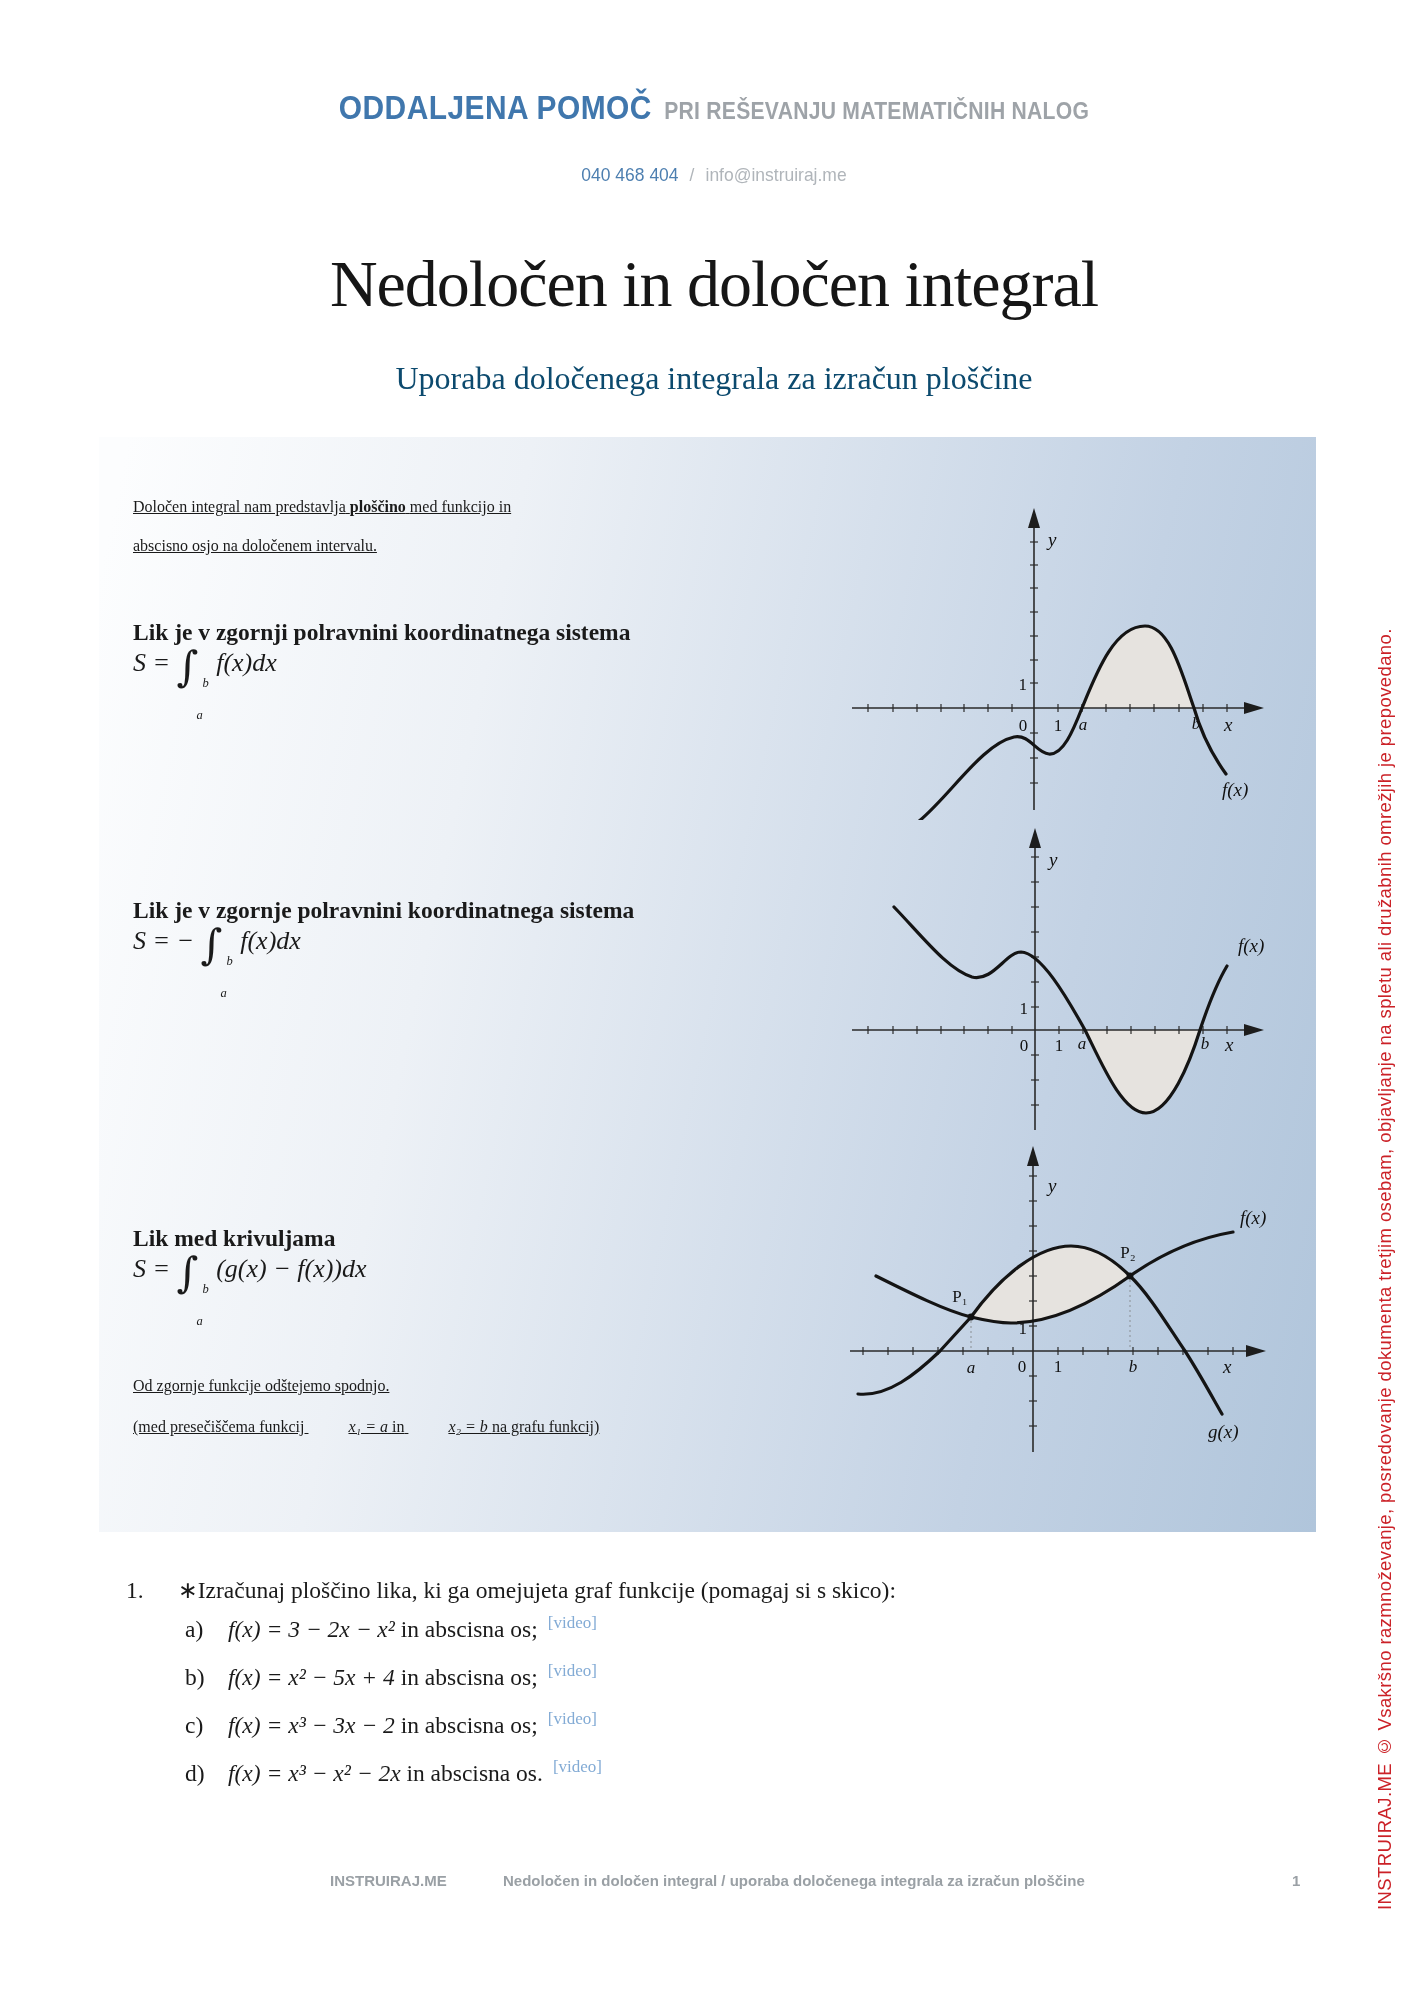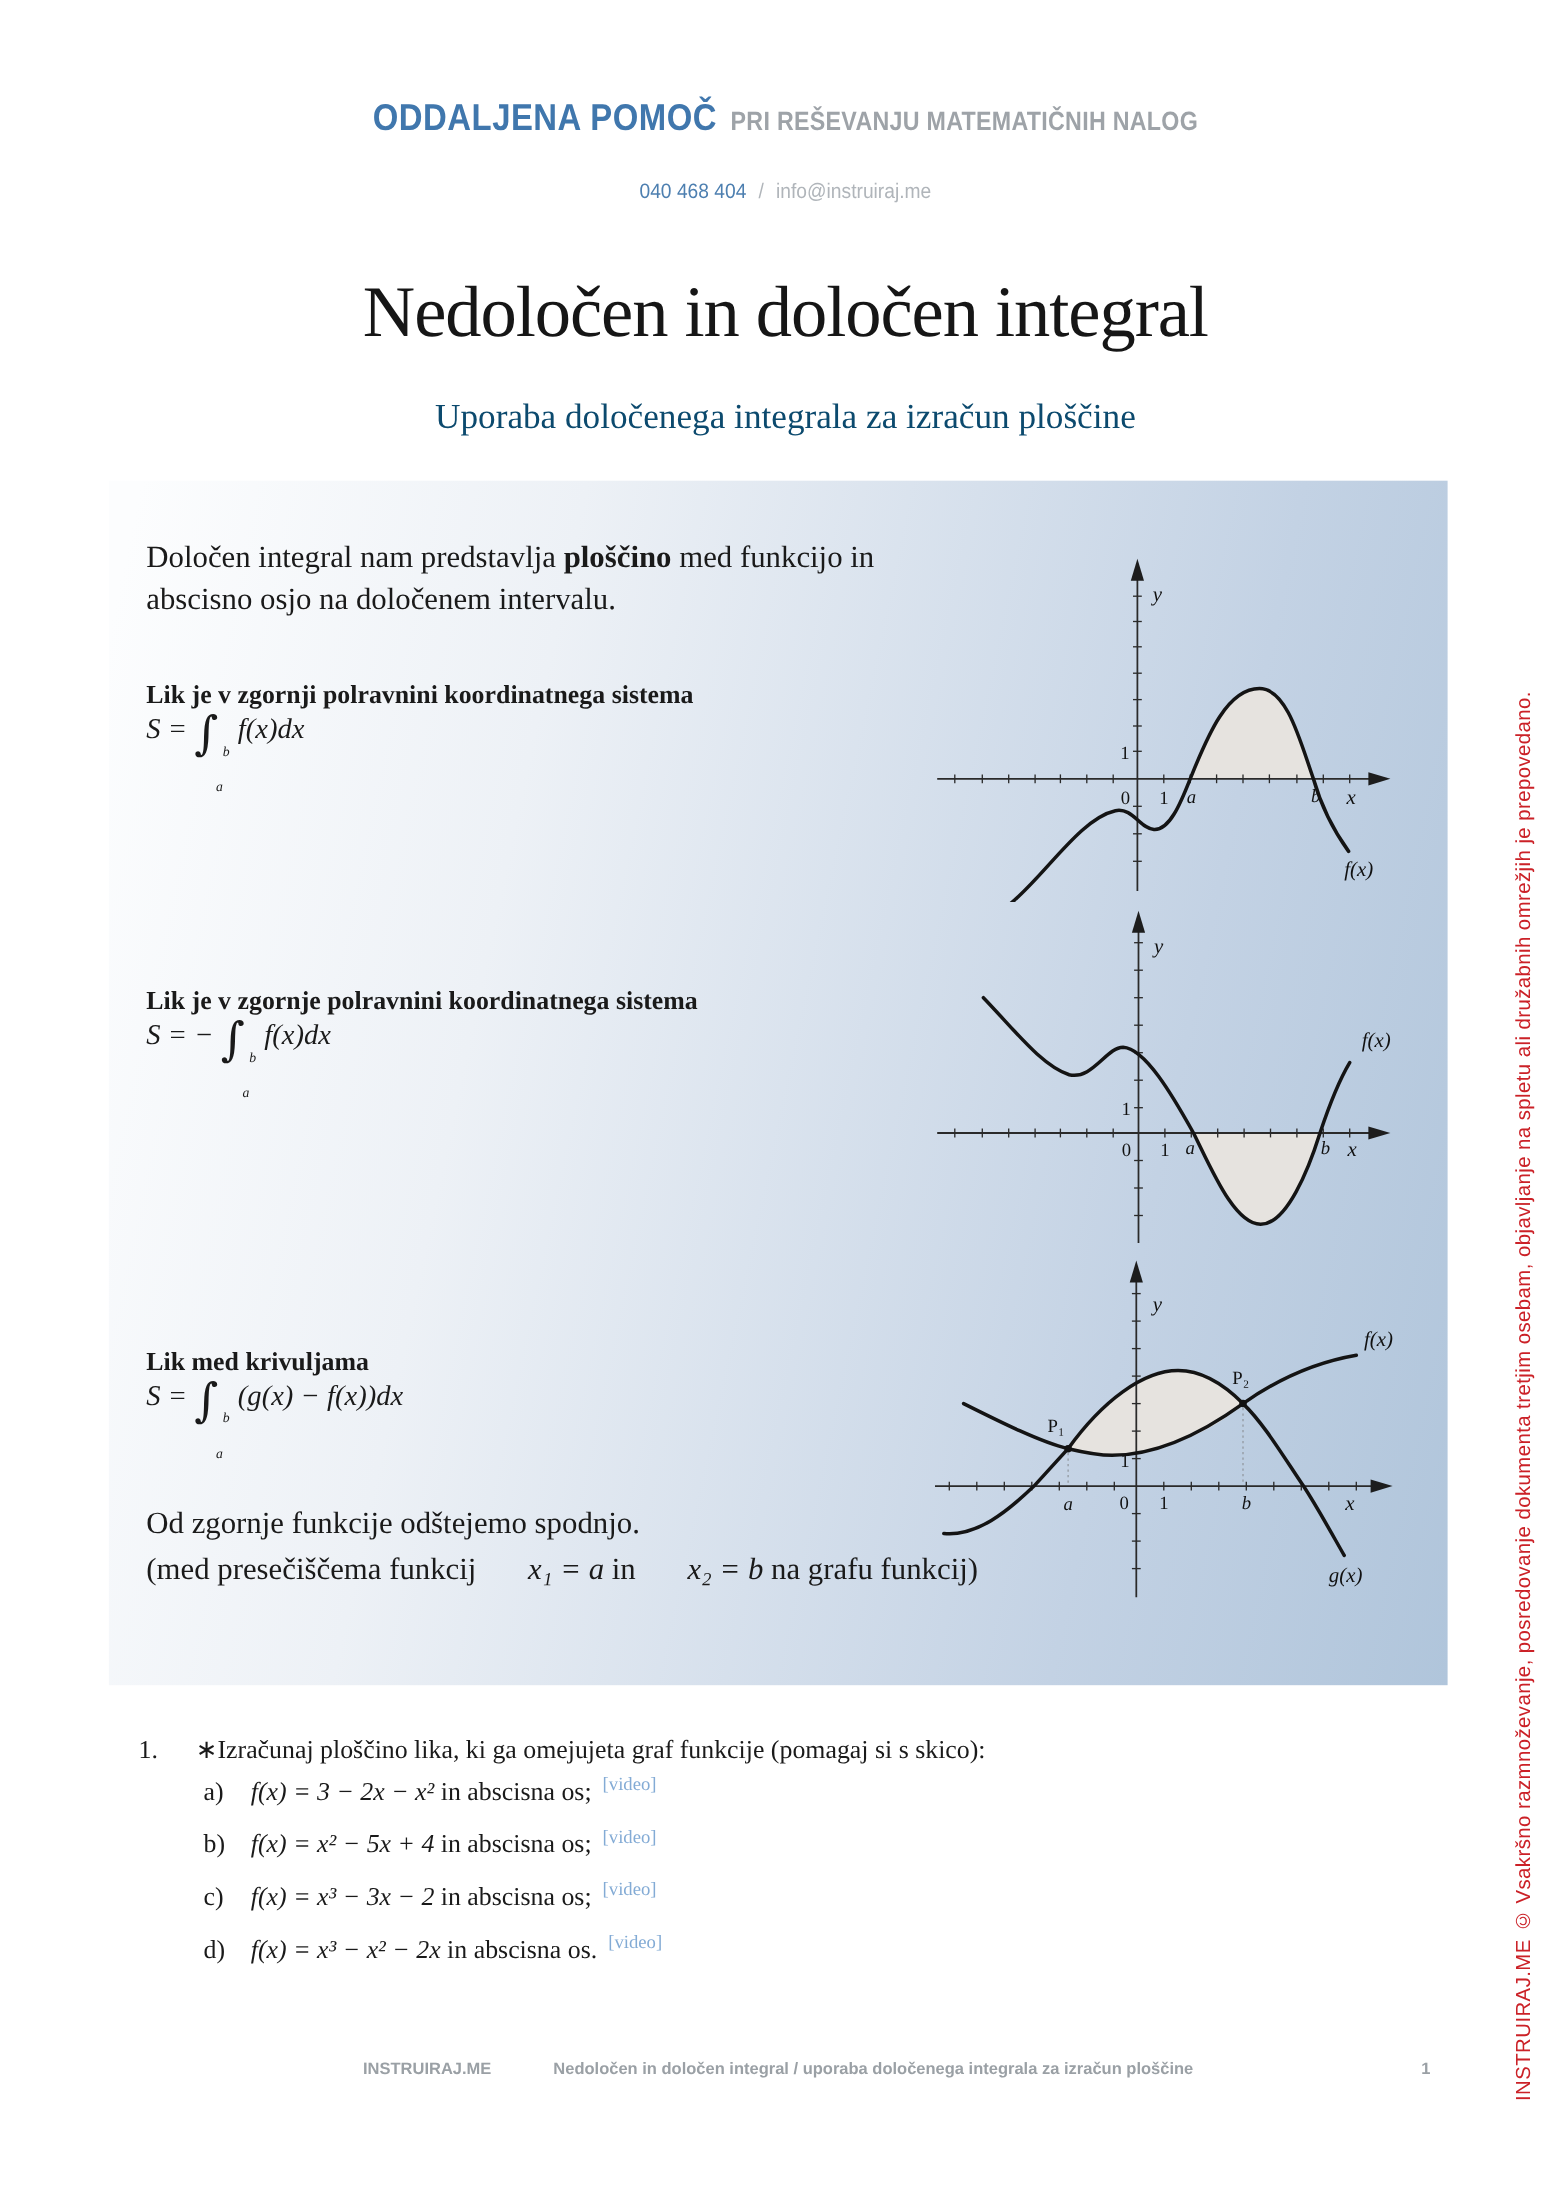--- a/index.html
+++ b/index.html
@@ -21,21 +21,21 @@
 
   
   .title{position:absolute;top:246px;left:0;width:100%;text-align:center;font-size:66px;
          letter-spacing:-1px;color:#161616;}
   .subtitle{position:absolute;top:360px;left:0;width:100%;text-align:center;font-size:32px;color:#0c4a6e;}
 
   
   .bluebox{position:absolute;left:99px;top:437px;width:1217px;height:1095px;
            background:linear-gradient(102deg,#fcfdfe 2%,#edf1f6 30%,#c3d2e4 75%,#b0c5db 100%);}
 
-  .theory-text{position:absolute;font-size:28px;line-height:39px;}
+  .theory-text{position:absolute;font-size:16px;line-height:39px;text-decoration:underline;}
   .intro{left:133px;top:487px;}
   .s-head{position:absolute;font-size:23.5px;font-weight:bold;}
   .s1h{left:133px;top:619px;} .s2h{left:133px;top:897px;} .s3h{left:133px;top:1225px;}
   .formula{position:absolute;font-size:26px;font-style:italic;}
   .s1f{left:133px;top:648px;} .s2f{left:133px;top:926px;} .s3f{left:133px;top:1254px;}
   .fint{font-style:normal;font-size:42px;line-height:0;vertical-align:-10px;font-family:"DejaVu Serif",serif;}
   .flims{display:inline-flex;flex-direction:column;justify-content:space-between;height:44px;
          vertical-align:-16px;font-size:15px;font-style:italic;line-height:1;margin-right:5px;}
   .flims .up{transform:translateX(4px);} .flims .lo{transform:translateX(-2px);}
   .note1{left:133px;top:1366px;} .note2{left:133px;top:1407px;}

